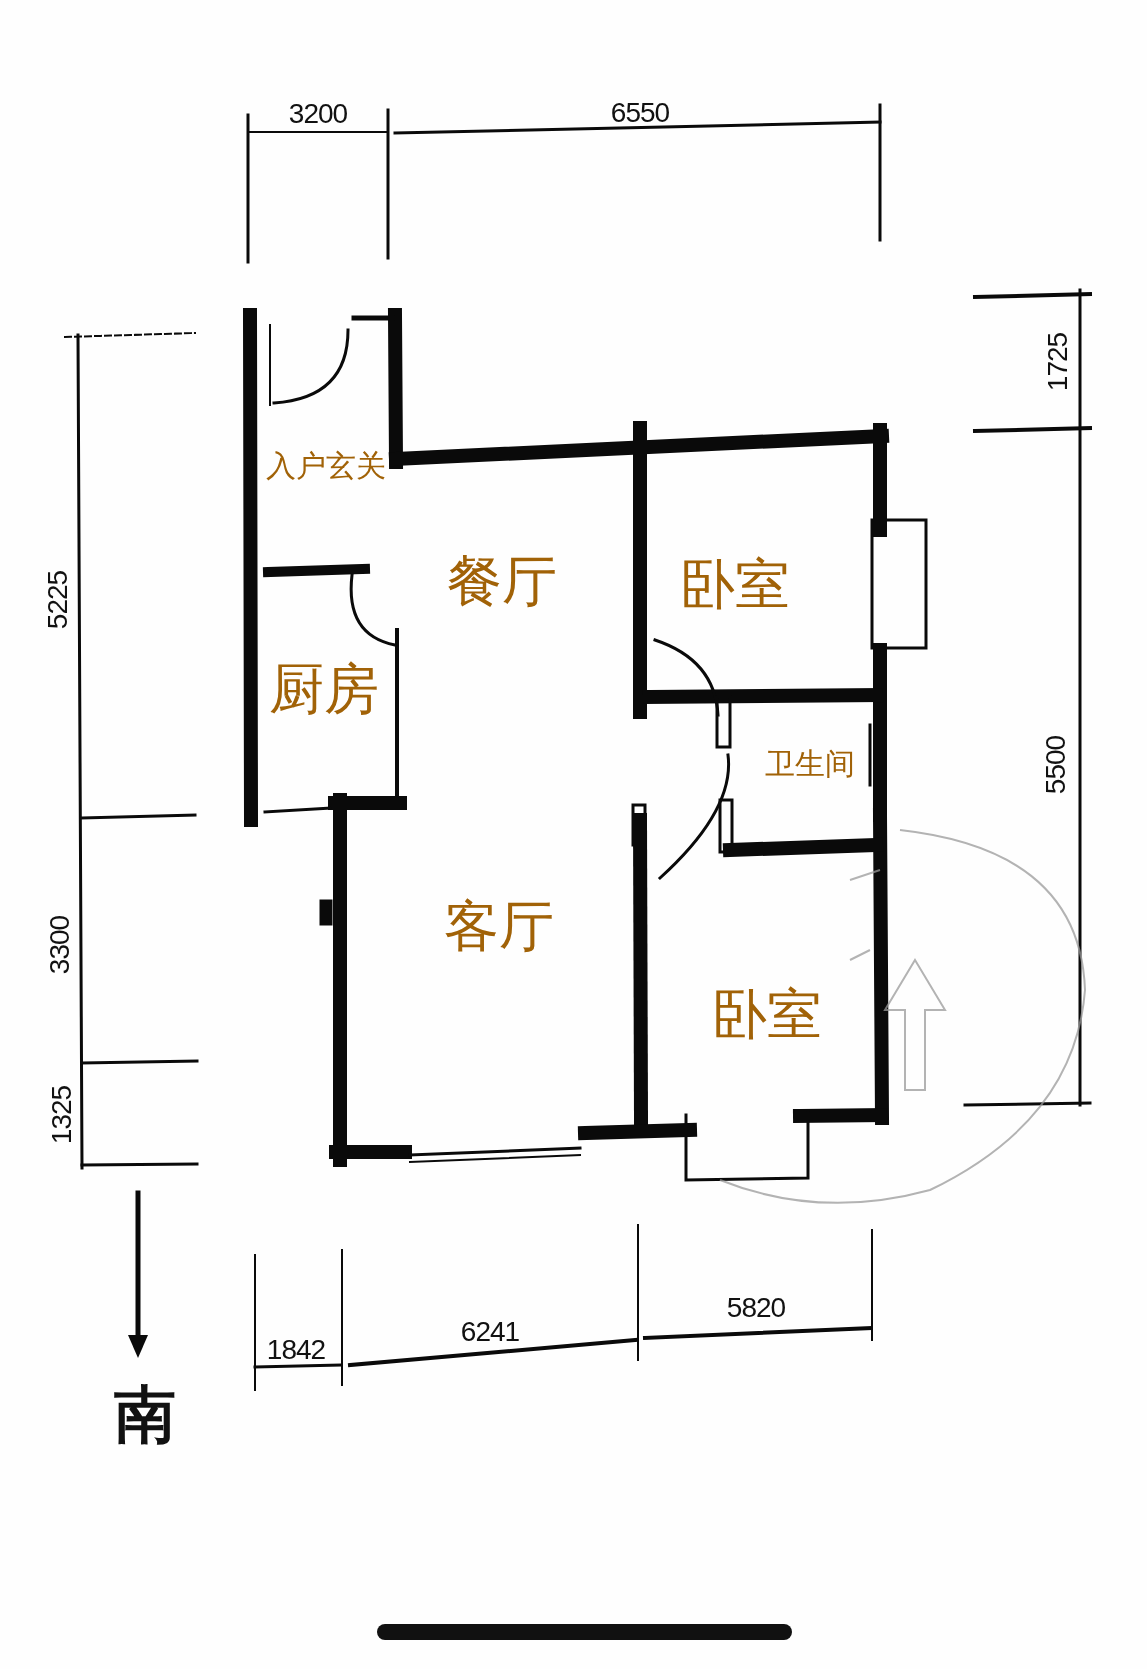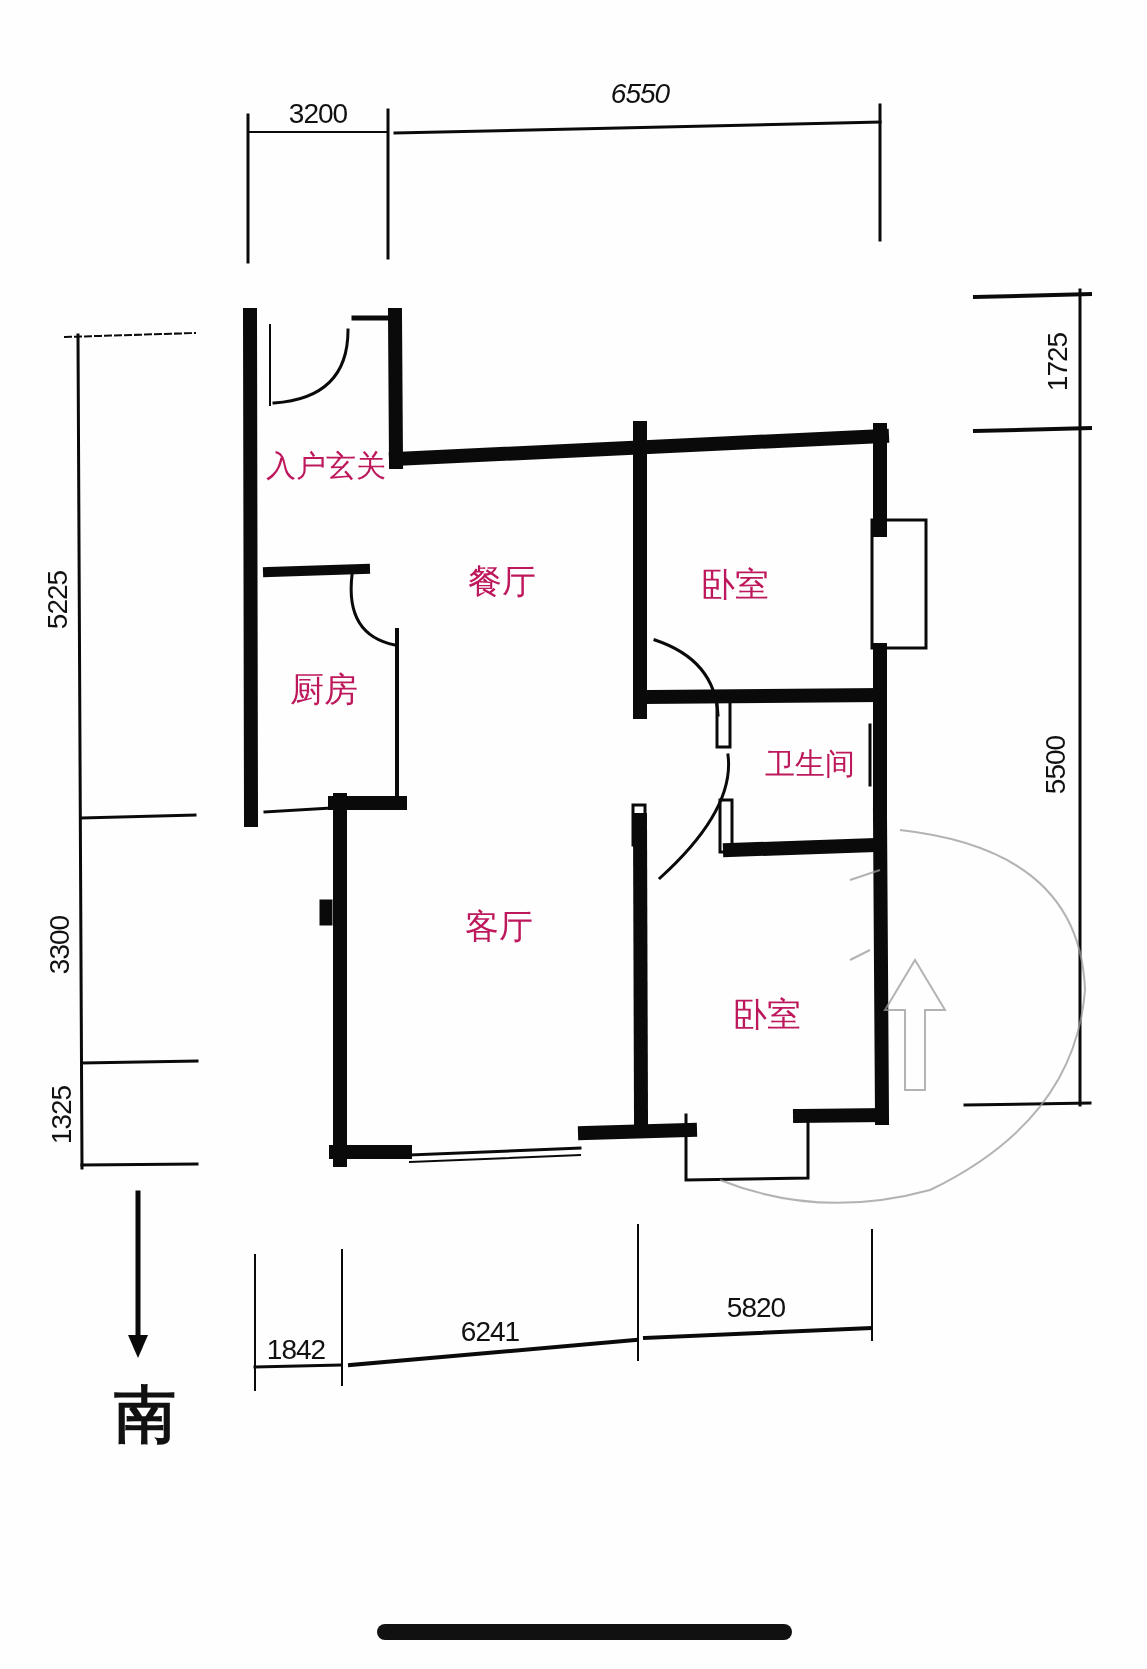--- a/index.html
+++ b/index.html
@@ -1,22 +1,22 @@
 <!DOCTYPE html>
 <html><head>
 <meta charset="utf-8">
 <style>
   html, body { margin:0; padding:0; background:#ffffff; }
   #stage { position:relative; width:1147px; height:1669px; overflow:hidden; background:#fefefe;
            font-family:"DejaVu Sans", sans-serif; }
   svg { position:absolute; left:0; top:0; }
-  .room-label { position:absolute; color:#be185d; white-space:nowrap; transform:translate(-50%,-50%); }
+  .room-label { position:absolute; color:#a16207; white-space:nowrap; transform:translate(-50%,-50%); }
   .dim { position:absolute; color:#111; font-family:"Liberation Sans Narrow","Liberation Sans", sans-serif; font-size:28px; transform:translate(-50%,-50%); letter-spacing:-1px; }
   .dim.v { transform:translate(-50%,-50%) rotate(-90deg); }
-  .big { font-size:34px; }
+  .big { font-size:55px; }
   .small { font-size:30px; }
   .south { position:absolute; font-size:62px; font-weight:bold; color:#111; transform:translate(-50%,-50%); font-family:"DejaVu Serif", serif; }
   .home-bar { position:absolute; left:377px; top:1624px; width:415px; height:16px; border-radius:8px; background:#111; }
 </style>
 </head>
 <body>
 
 <div id="stage">
   <svg width="1147" height="1669" viewBox="0 0 1147 1669">
     <g stroke="#0a0a0a" fill="none" stroke-linecap="square">
@@ -98,21 +98,21 @@
 
   <div class="room-label small" style="left:326px;top:466px;">入户玄关</div>
   <div class="room-label big" style="left:502px;top:582px;">餐厅</div>
   <div class="room-label big" style="left:735px;top:585px;">卧室</div>
   <div class="room-label big" style="left:324px;top:690px;text-align:right;">厨房</div>
   <div class="room-label small" style="left:810px;top:764px;">卫生间</div>
   <div class="room-label big" style="left:499px;top:927px;">客厅</div>
   <div class="room-label big" style="left:767px;top:1015px;">卧室</div>
 
   <div class="dim" style="left:318px;top:114px;">3200</div>
-  <div class="dim" style="left:640px;top:94px;font-style:italic;">6550</div>
+  <div class="dim" style="left:640px;top:113px;">6550</div>
   <div class="dim v" style="left:1058px;top:362px;">1725</div>
   <div class="dim v" style="left:1056px;top:765px;">5500</div>
   <div class="dim v" style="left:58px;top:600px;">5225</div>
   <div class="dim v" style="left:60px;top:945px;">3300</div>
   <div class="dim v" style="left:62px;top:1115px;">1325</div>
   <div class="dim" style="left:296px;top:1350px;">1842</div>
   <div class="dim" style="left:490px;top:1332px;">6241</div>
   <div class="dim" style="left:756px;top:1308px;">5820</div>
 
   <div class="south" style="left:145px;top:1415px;">南</div>

